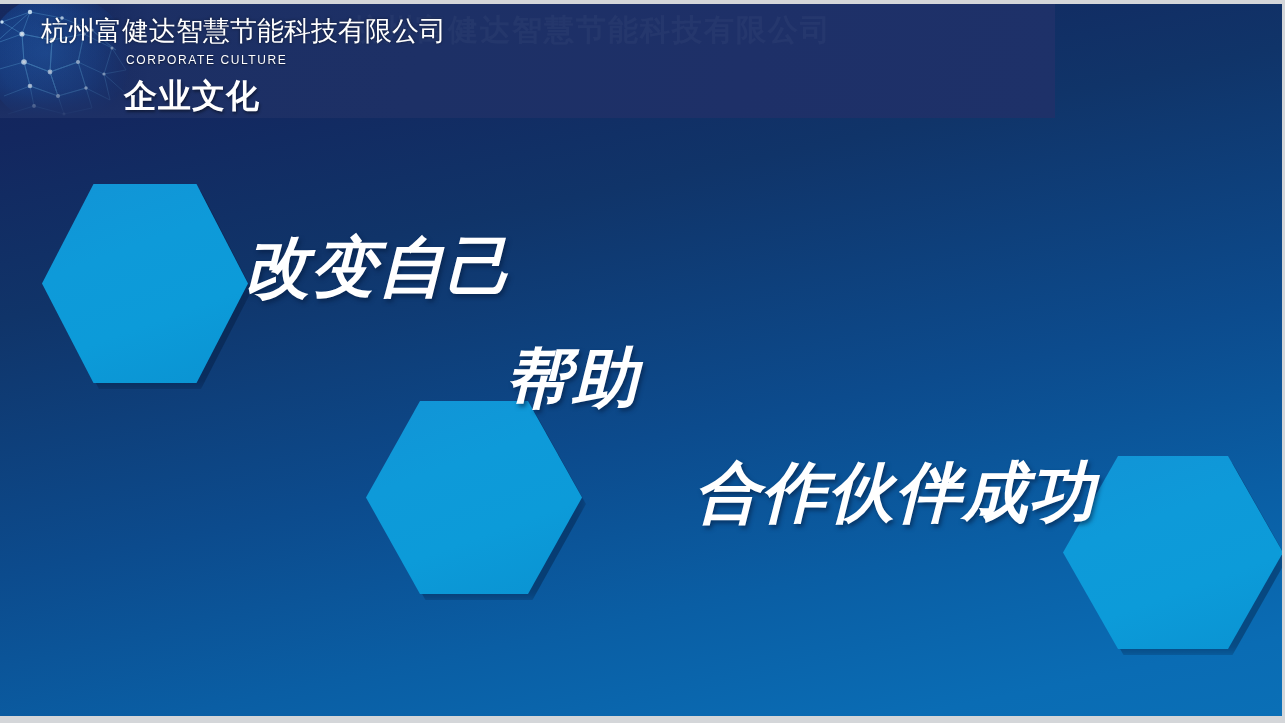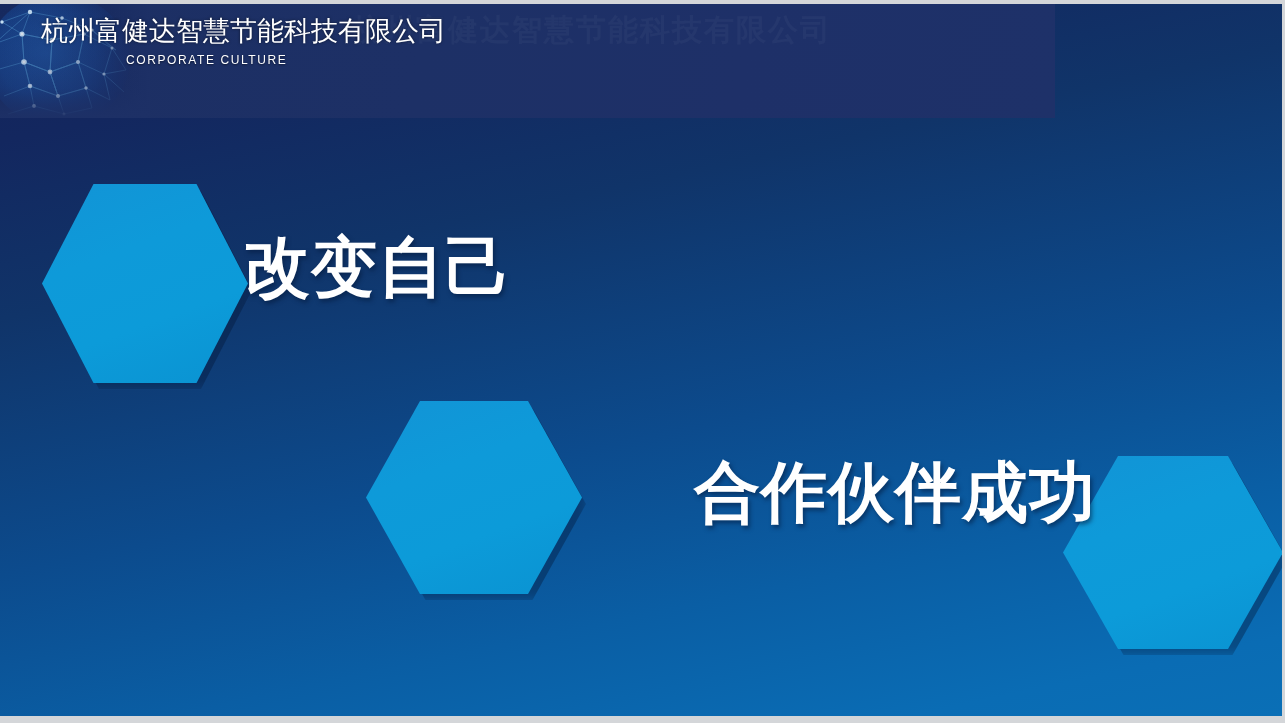--- a/index.html
+++ b/index.html
@@ -114,20 +114,21 @@
   }
 
   
   .slogan {
     position: absolute;
     color: #ffffff;
     font-weight: bold;
     white-space: nowrap;
     letter-spacing: 1px;
     text-shadow: 2px 3px 4px rgba(4, 26, 60, 0.55);
+    font-style: italic;
   }
   #slogan-1 { left: 244px; top: 227px; font-size: 66px; line-height: 72px; }
   #slogan-2 { left: 505px; top: 338px; font-size: 66px; line-height: 72px; }
   #slogan-3 { left: 694px; top: 427px; font-size: 66px; line-height: 72px; margin-top: 25px; }
 </style>
 </head>
 <body>
 
 <div id="slide">
   <div id="canvas">
@@ -206,30 +207,32 @@
         </g>
 
         <rect x="0" y="0" width="150" height="114" fill="url(#gfade)"></rect>
         <rect x="0" y="0" width="150" height="114" fill="url(#gvfade)"></rect>
       </svg>
 
       <div id="company-name">杭州富健达智慧节能科技有限公司</div>
 
       <div id="culture-en">CORPORATE CULTURE</div>
 
+      <div id="culture-cn">企业文化</div>
     </div>
 
     <div class="hex-shadow" style="left:48px; top:187px; width:204px; height:198px;"></div>
     <div class="hexagon" style="left:42px; top:180px; width:206px; height:199px;"></div>
 
     <div class="hex-shadow" style="left:372px; top:404px; width:214px; height:192px;"></div>
     <div class="hexagon" style="left:366px; top:397px; width:216px; height:193px;"></div>
 
     <div class="hex-shadow" style="left:1069px; top:459px; width:218px; height:192px;"></div>
     <div class="hexagon" style="left:1063px; top:452px; width:220px; height:193px;"></div>
 
     <div class="slogan" id="slogan-1">改变自己</div>
 
+    <div class="slogan" id="slogan-2">帮助</div>
 
     <div class="slogan" id="slogan-3">合作伙伴成功</div>
 
   </div>
 </div>
 
 </body></html>

